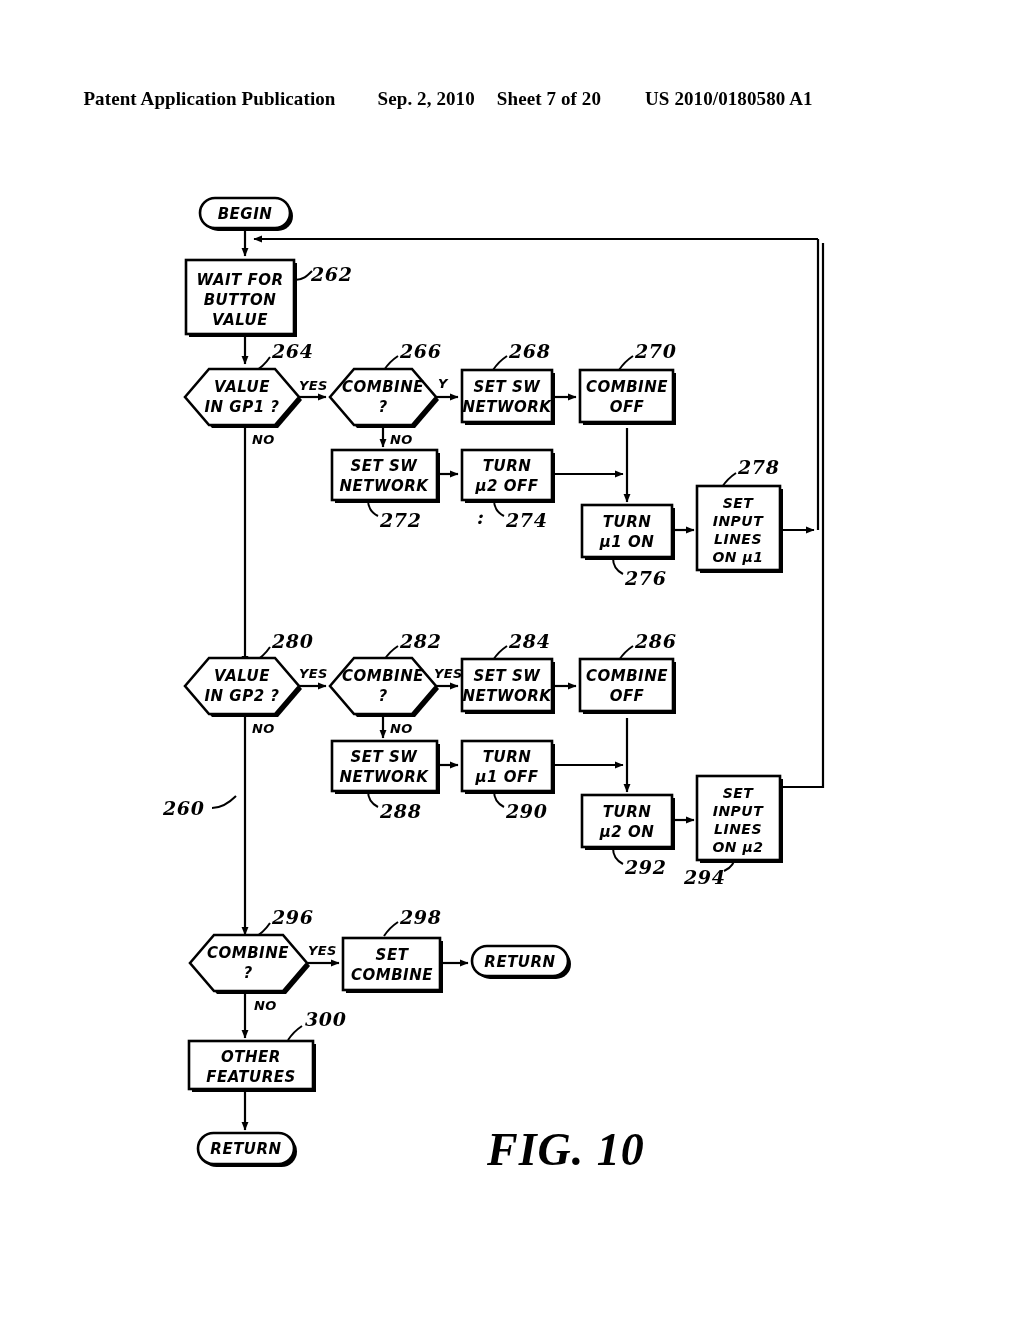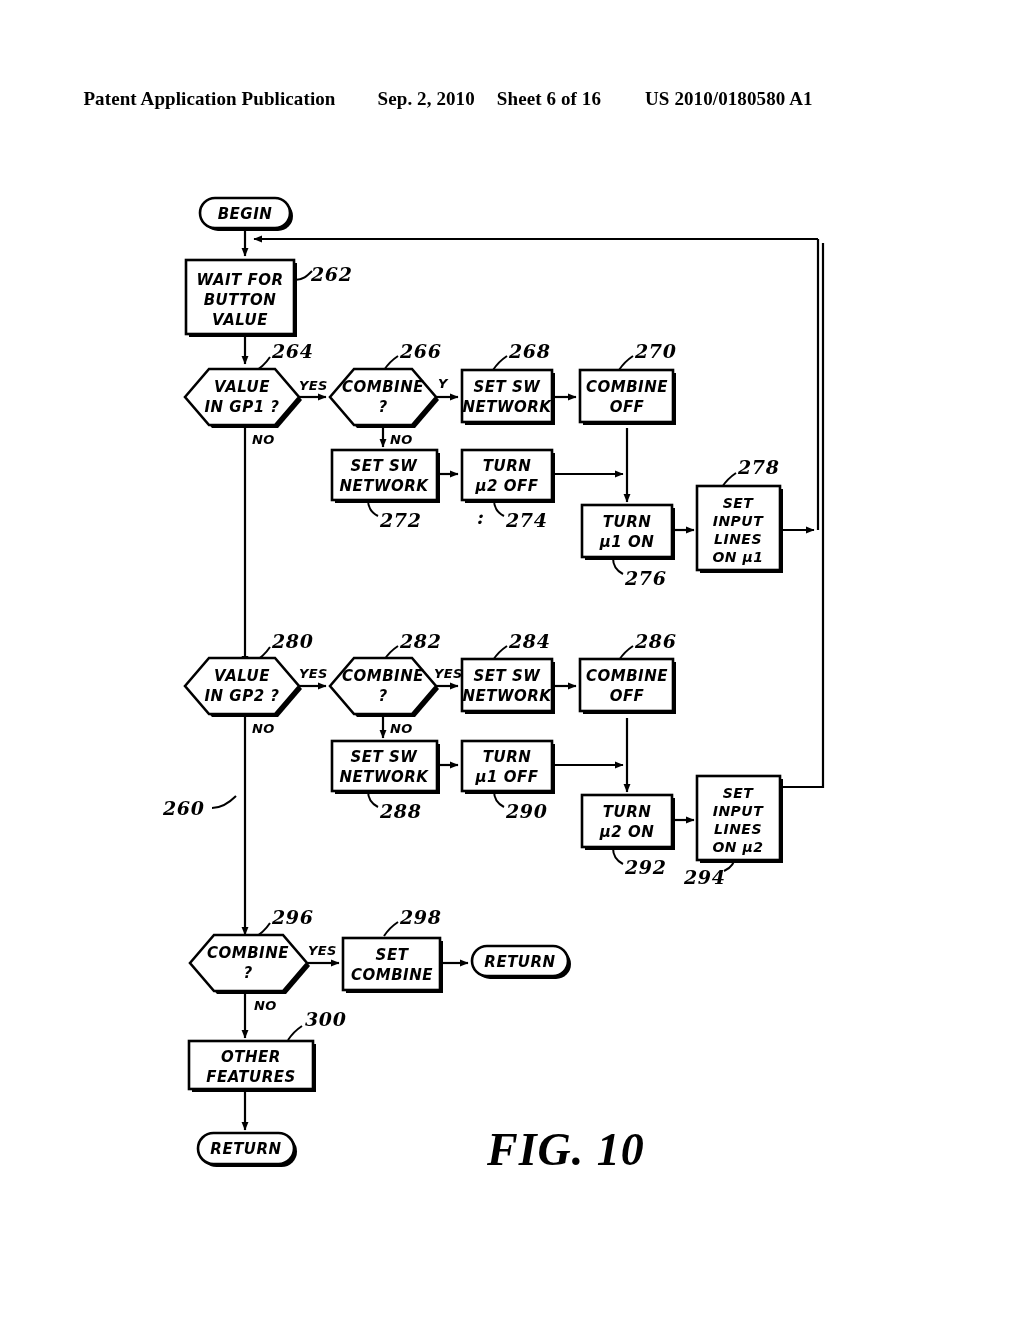--- a/index.html
+++ b/index.html
@@ -119,21 +119,21 @@
   }
 </style>
 </head>
 <body>
 
 <div id="page">
 
   <div id="header">
     <span class="h-pub">Patent Application Publication</span>
     <span class="h-date">Sep. 2, 2010</span>
-    <span class="h-sheet">Sheet 6 of 16</span>
+    <span class="h-sheet">Sheet 7 of 20</span>
     <span class="h-num">US 2010/0180580 A1</span>
   </div>
 
   <svg id="figure-svg" viewBox="0 0 1024 1320">
     <defs>
       <marker id="arrow" markerWidth="10" markerHeight="10" refX="8.4" refY="3.6" orient="auto" markerUnits="userSpaceOnUse">
         <path d="M0,0 L9,3.6 L0,7.2 z" fill="#000"></path>
       </marker>
       <marker id="arrowL" markerWidth="10" markerHeight="10" refX="8.4" refY="3.6" orient="auto" markerUnits="userSpaceOnUse">
         <path d="M0,0 L9,3.6 L0,7.2 z" fill="#000"></path>

